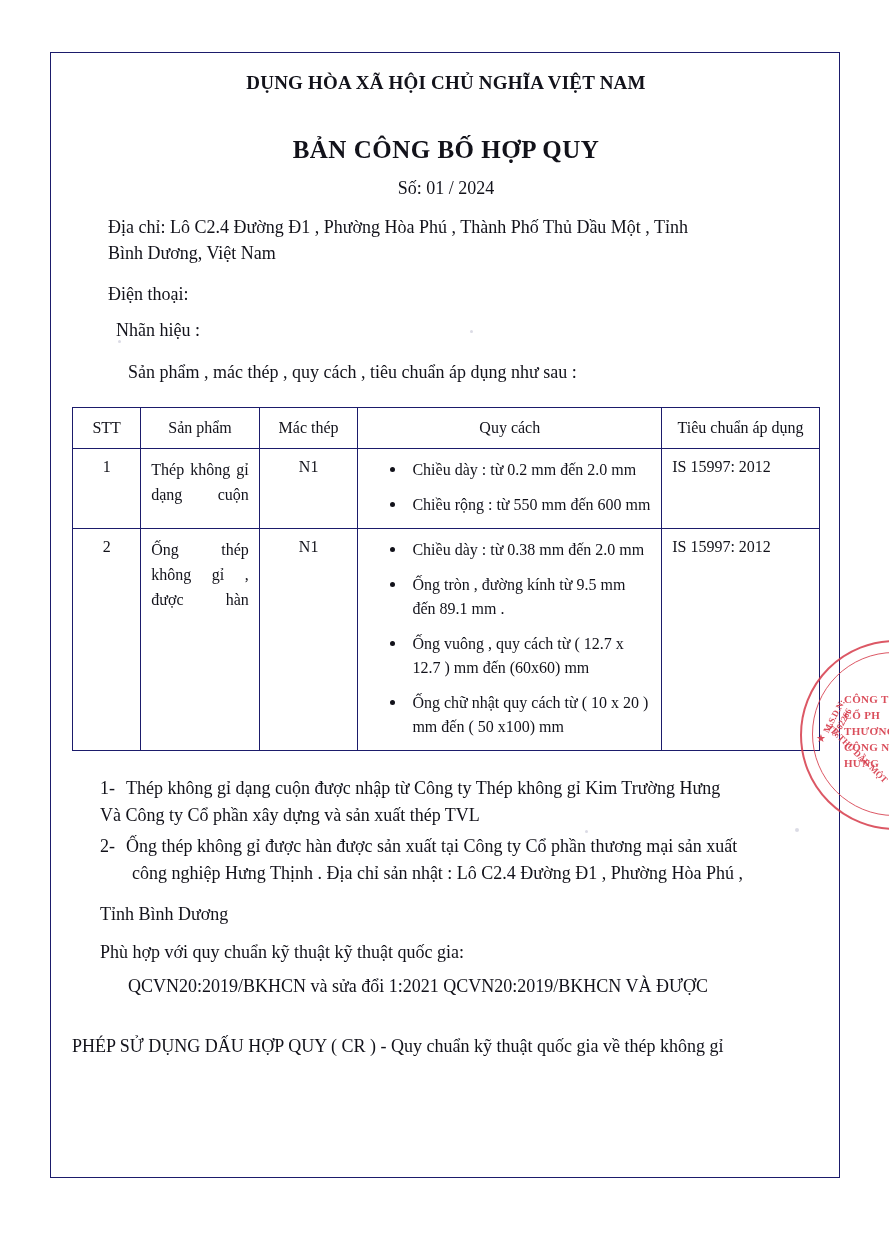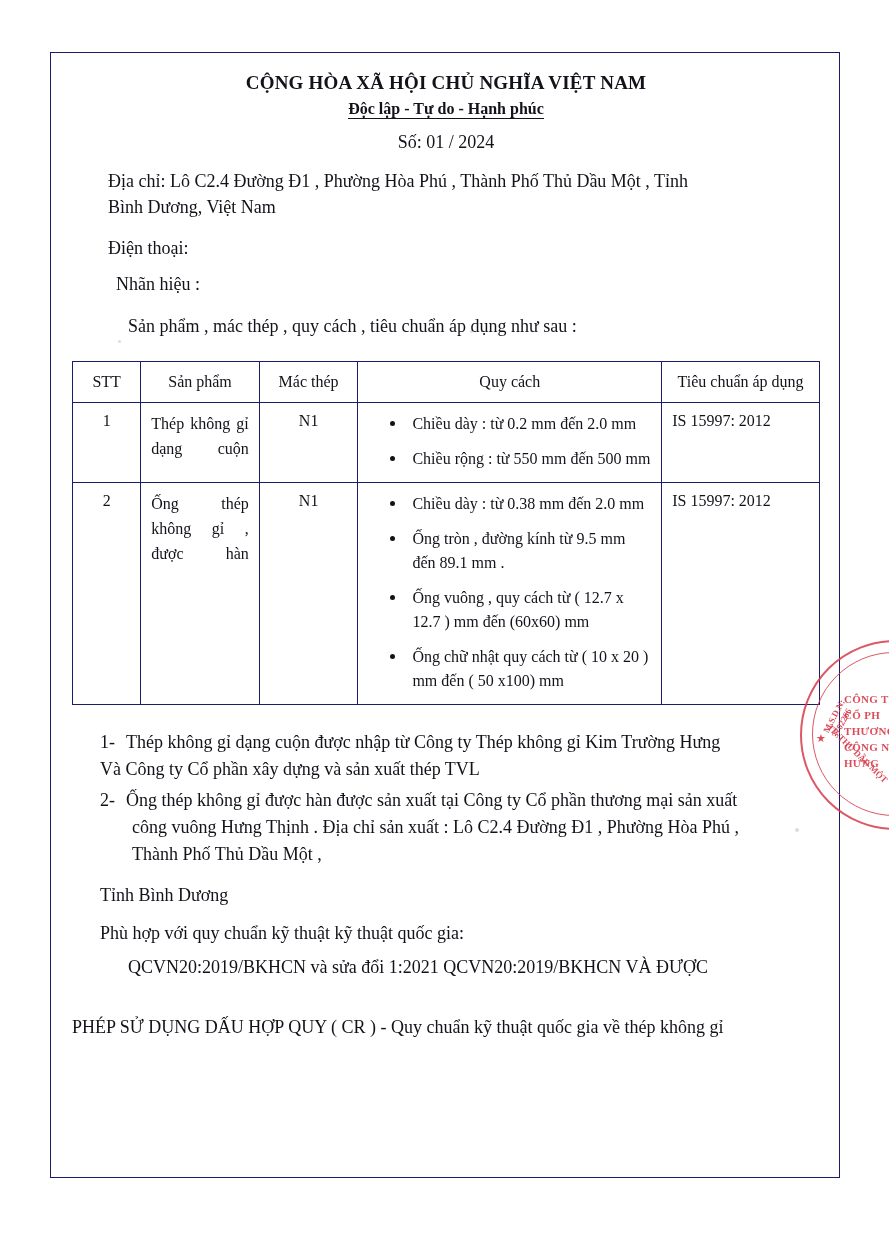--- a/index.html
+++ b/index.html
@@ -217,23 +217,23 @@
 <div class="page">
   <div class="page-border"></div>
 
   <div class="scan-speck" style="left:470px;top:330px;width:3px;height:3px;"></div>
   <div class="scan-speck" style="left:118px;top:340px;width:3px;height:3px;"></div>
   <div class="scan-speck" style="left:795px;top:828px;width:4px;height:4px;"></div>
   <div class="scan-speck" style="left:585px;top:830px;width:3px;height:3px;"></div>
 
   <div class="content">
 
-    <div class="center national-title">CỘNG HÒA XÃ HỘI CHỦ NGHĨA VIỆT NAM</div>
-    <div class="center national-sub"><span>Độc lập - Tự do - Hạnh phúc</span></div>
-
+    <div class="center national-title">DỤNG HÒA XÃ HỘI CHỦ NGHĨA VIỆT NAM</div>
+
+    <div class="center doc-title">BẢN CÔNG BỐ HỢP QUY</div>
     <div class="center doc-number">Số: 01 / 2024</div>
 
     <div class="para indent-1" style="">Địa chỉ: Lô C2.4 Đường Đ1 , Phường Hòa Phú , Thành Phố Thủ Dầu Một , Tỉnh</div>
     <div class="para indent-1" style="margin-top:0;">Bình Dương, Việt Nam</div>
     <div class="para indent-1">Điện thoại:</div>
 
     <div class="para indent-2" style="margin-top:10px;">Nhãn hiệu :</div>
     <div class="para indent-3" style="margin-top:16px;">Sản phẩm , mác thép , quy cách , tiêu chuẩn áp dụng như sau :</div>
 
     <table class="spec">
@@ -247,21 +247,21 @@
         </tr>
       </thead>
       <tbody>
         <tr>
           <td class="cell-stt">1</td>
           <td class="cell-prod">Thép không gỉ dạng cuộn</td>
           <td class="cell-mark">N1</td>
           <td>
             <ul class="speclist">
               <li>Chiều dày : từ 0.2 mm đến 2.0 mm</li>
-              <li>Chiều rộng : từ 550 mm đến 500 mm</li>
+              <li>Chiều rộng : từ 550 mm đến 600 mm</li>
             </ul>
           </td>
           <td class="cell-std">IS 15997: 2012</td>
         </tr>
         <tr>
           <td class="cell-stt">2</td>
           <td class="cell-prod">Ống thép không gỉ , được hàn</td>
           <td class="cell-mark">N1</td>
           <td>
             <ul class="speclist">
@@ -280,22 +280,21 @@
       <div class="note-row">
         <div class="note-num">1-</div>
         <div class="note-body">Thép không gỉ dạng cuộn được nhập từ Công ty Thép không gỉ Kim Trường Hưng</div>
       </div>
       <div class="note-cont">Và Công ty Cổ phần xây dựng và sản xuất thép TVL</div>
 
       <div class="note-row">
         <div class="note-num">2-</div>
         <div class="note-body">Ống thép không gỉ được hàn được sản xuất tại Công ty Cổ phần thương mại sản xuất</div>
       </div>
-      <div class="note-cont-2">công vuông Hưng Thịnh . Địa chỉ sản xuất : Lô C2.4 Đường Đ1 , Phường Hòa Phú ,</div>
-      <div class="note-cont-2">Thành Phố Thủ Dầu Một ,</div>
+      <div class="note-cont-2">công nghiệp Hưng Thịnh . Địa chỉ sản nhật : Lô C2.4 Đường Đ1 , Phường Hòa Phú ,</div>
     </div>
 
     <div class="closing">
       <div class="l1">Tỉnh Bình Dương</div>
       <div class="l1" style="margin-top:10px;">Phù hợp với quy chuẩn kỹ thuật kỹ thuật quốc gia:</div>
       <div class="l2" style="margin-top:6px;">QCVN20:2019/BKHCN và sửa đổi 1:2021  QCVN20:2019/BKHCN VÀ ĐƯỢC</div>
       <div class="l3">PHÉP SỬ DỤNG DẤU HỢP QUY ( CR ) -  Quy chuẩn kỹ thuật quốc gia về thép không gỉ</div>
     </div>
 
   </div>

